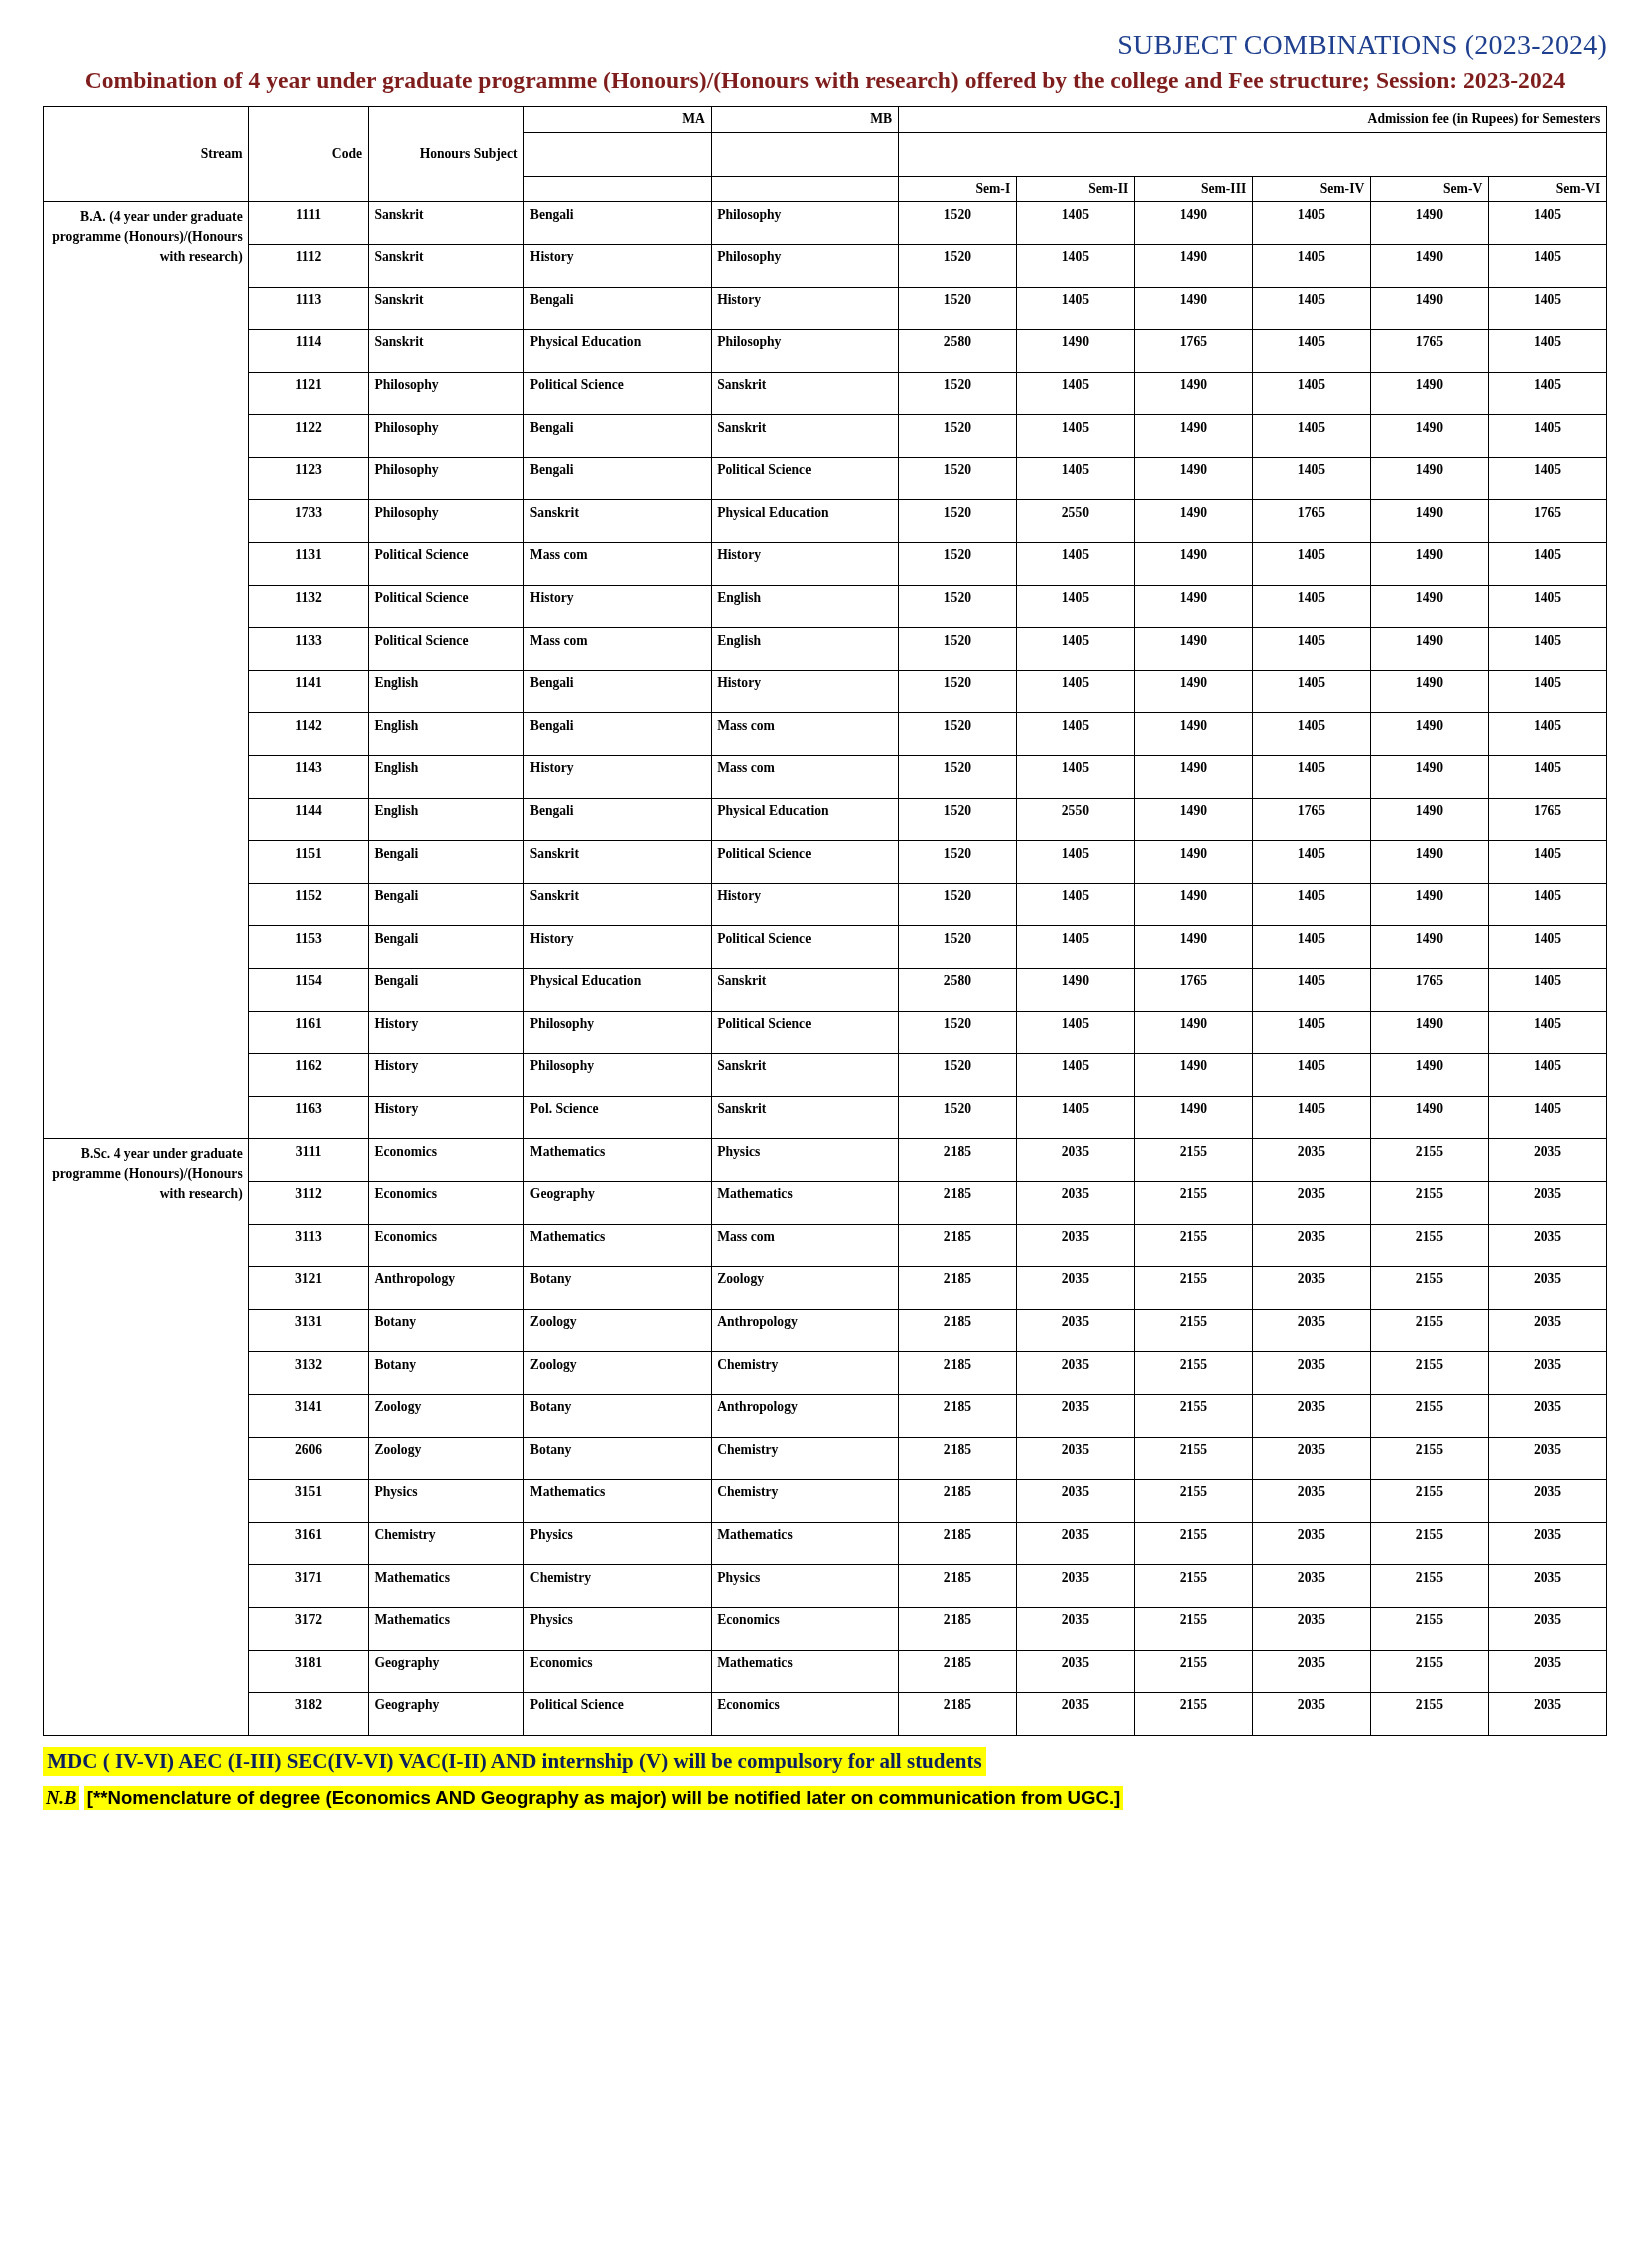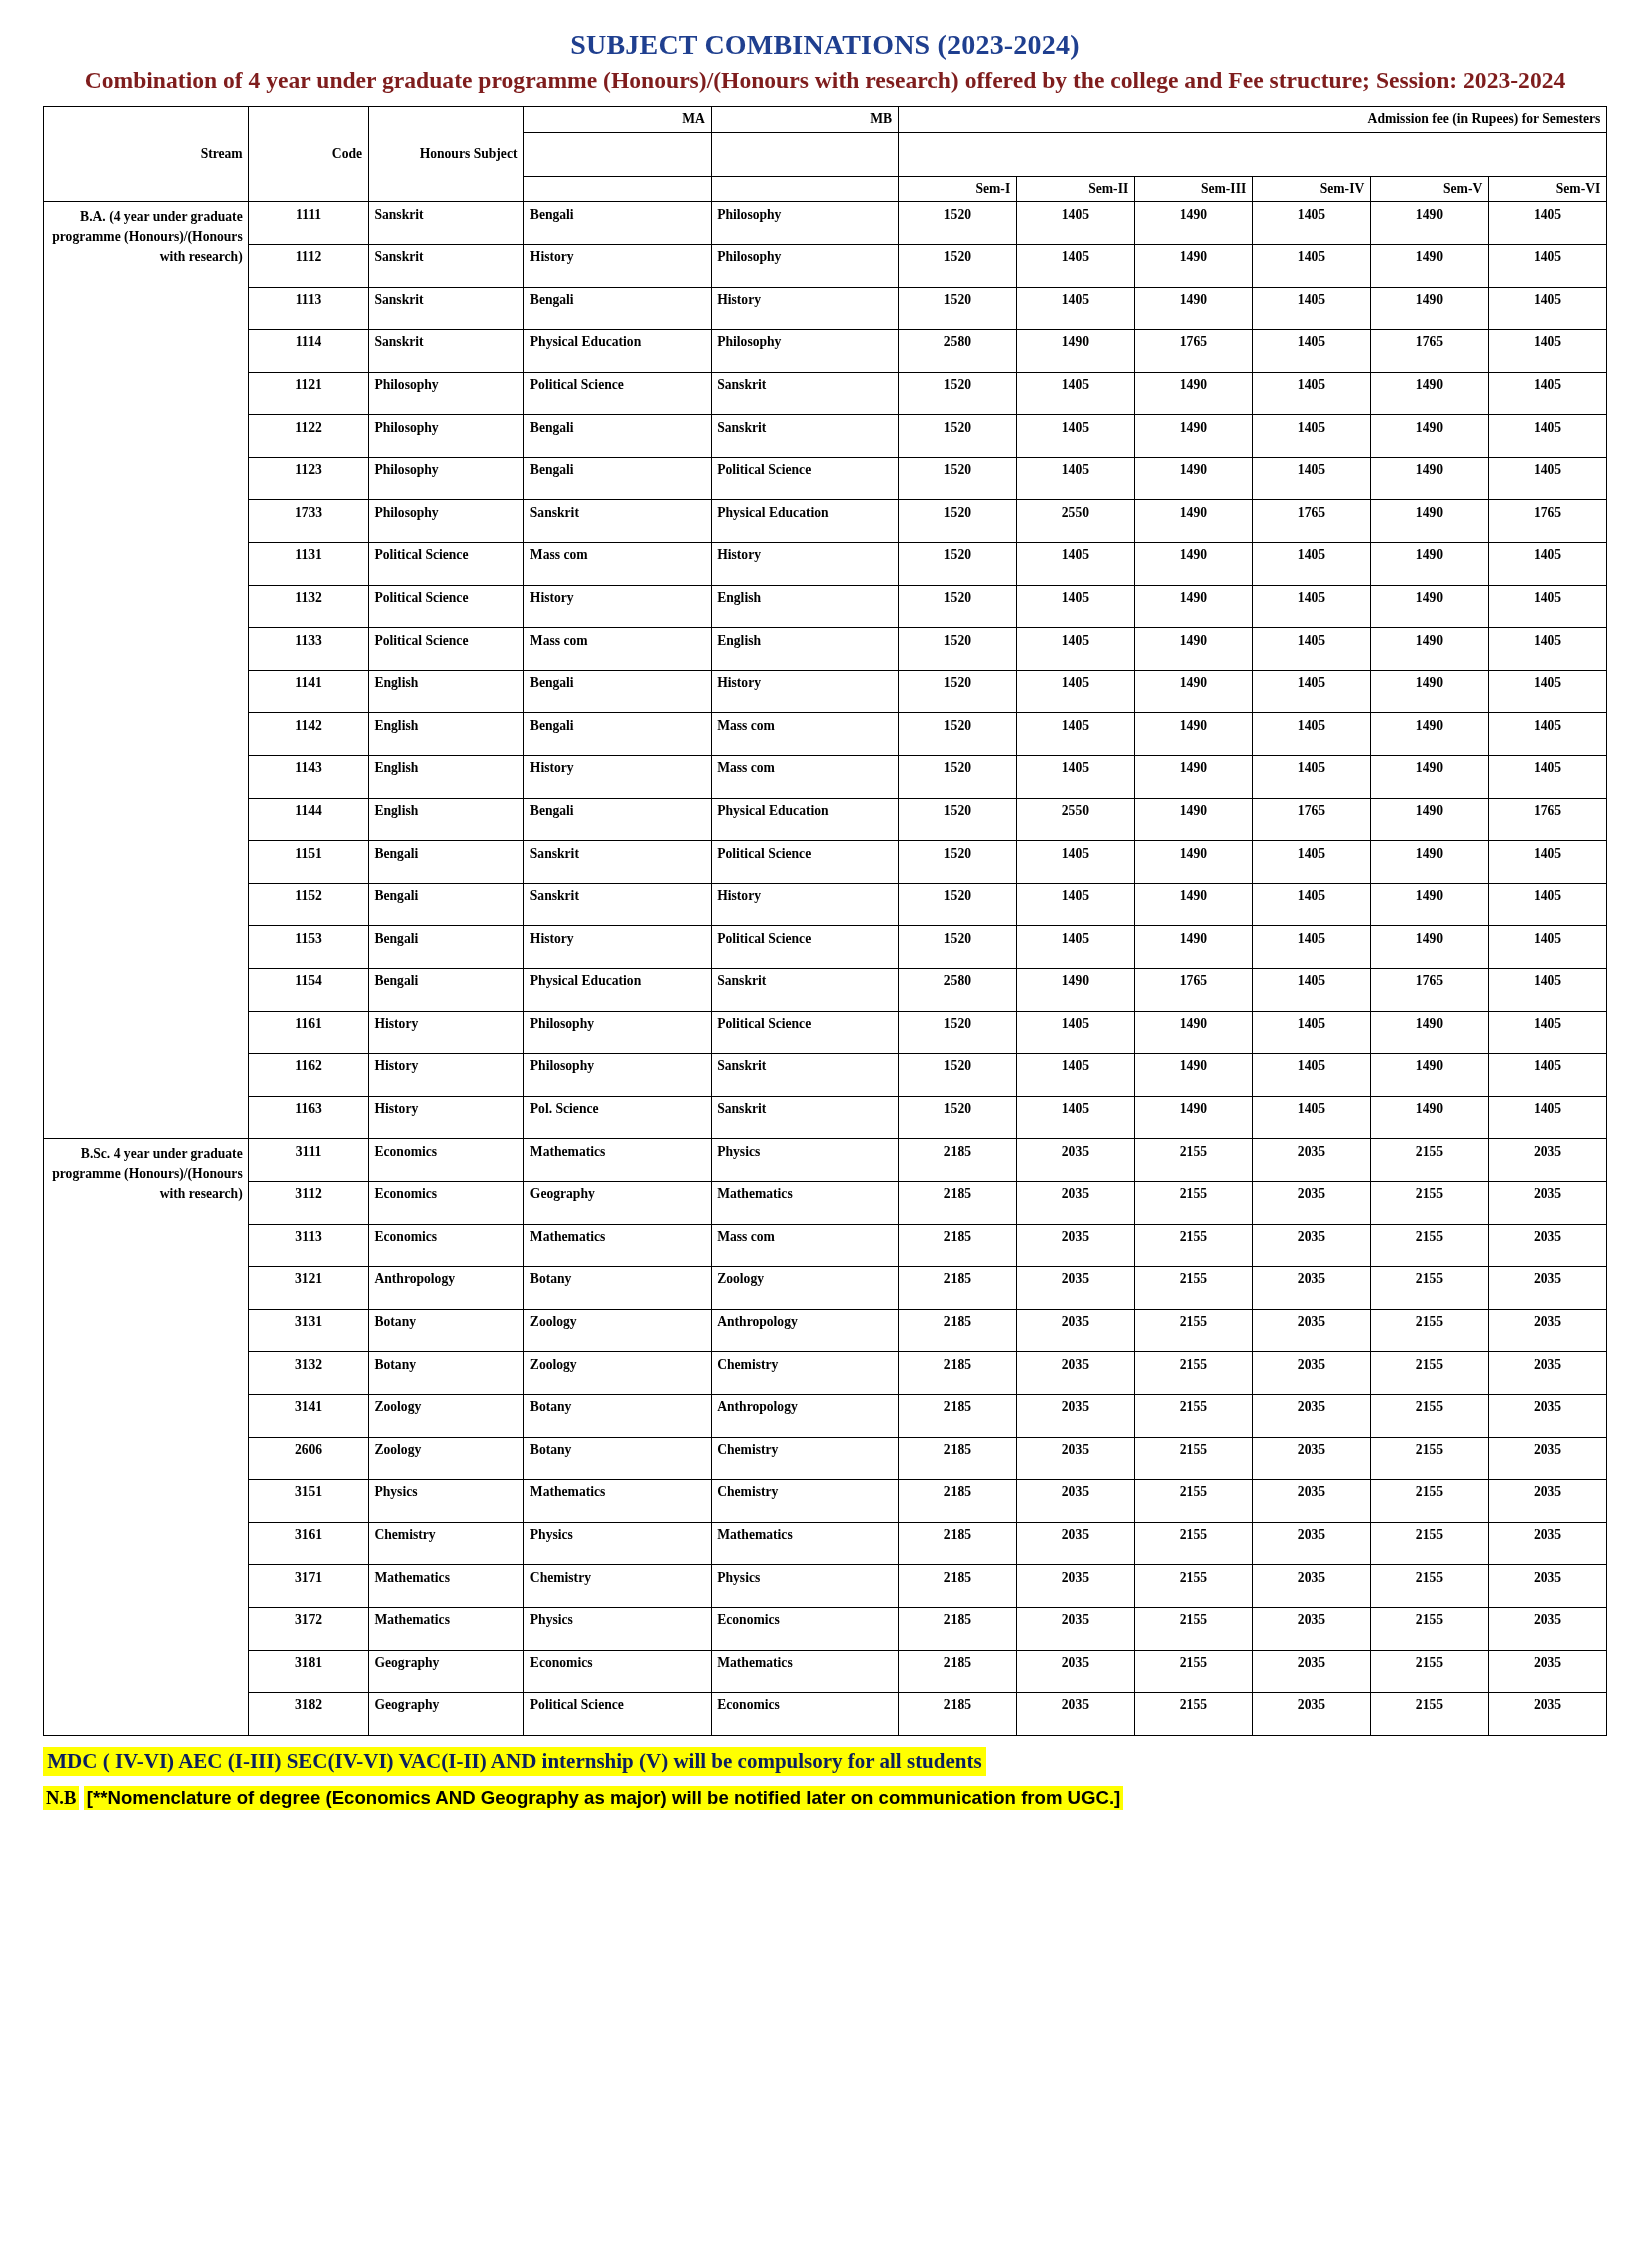--- a/index.html
+++ b/index.html
@@ -11,23 +11,23 @@
     width: 1650px;
     font-family: "Liberation Serif", serif;
     color: #000000;
   }
   .page {
     width: 1650px;
     box-sizing: border-box;
     padding: 21.5px 43px 29px 43px;
   }
   .doc-title {
-    text-align: center;
+    text-align: right;
     color: #1f3f8f;
-    font-weight: bold;
+    font-weight: normal;
     font-size: 28px;
     letter-spacing: 0.2px;
     margin: 7.2px 0 4.3px 0;
   }
   .doc-subtitle {
     text-align: center;
     color: #7f1d1d;
     font-weight: bold;
     font-size: 23.6px;
     line-height: 1.32;
@@ -86,20 +86,21 @@
     text-align: right;
   }
   .note-nb {
     margin-top: 11.5px;
     font-size: 18.6px;
   }
   .note-nb .nb-label {
     background: #ffff00;
     font-weight: bold;
     padding: 1.4px 2.9px;
+    font-style: italic;
   }
   .note-nb .nb-text {
     background: #ffff00;
     font-family: "Liberation Sans", sans-serif;
     font-weight: bold;
     padding: 1.4px 2.9px;
   }
   .spacer-head { height: 44px; }
 </style>
 </head>

